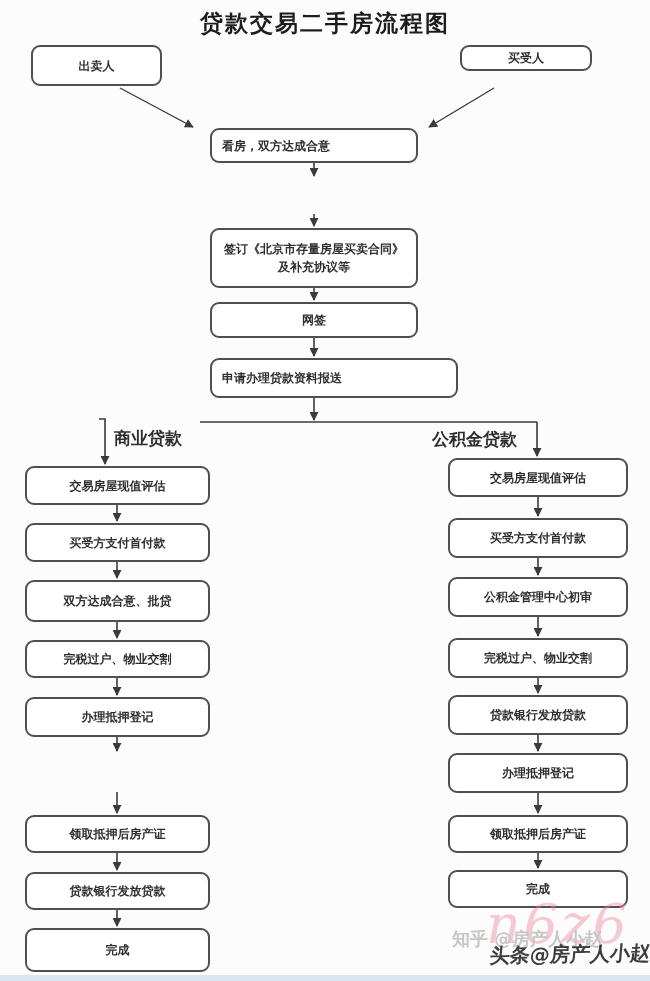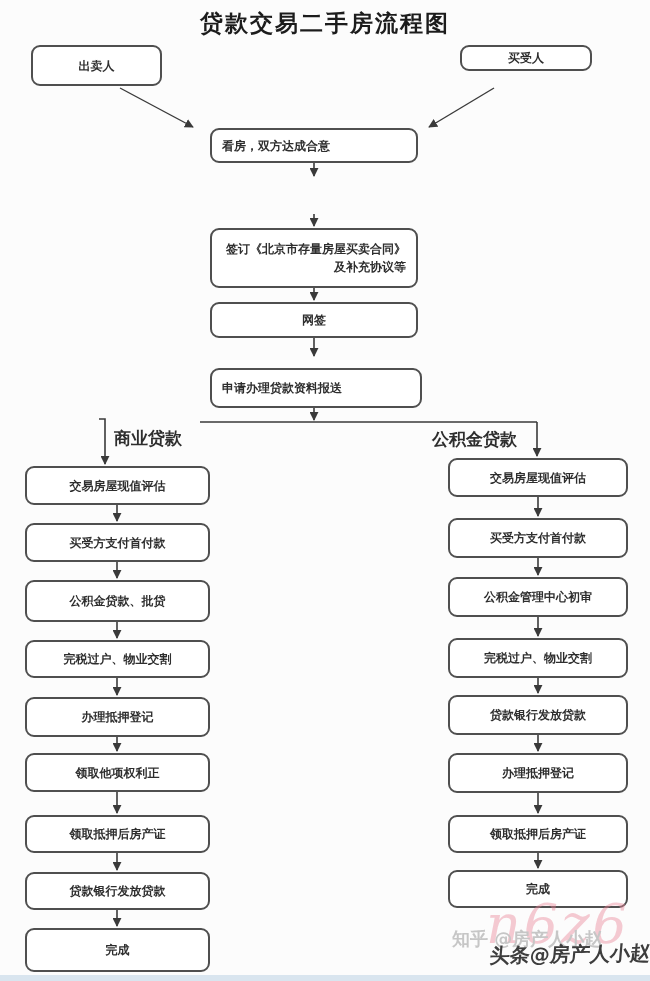--- a/index.html
+++ b/index.html
@@ -14,21 +14,21 @@
     text-align:center;font-size:23px;font-weight:bold;color:#1c1c1c;
     letter-spacing:2px;
   }
   .box{
     position:absolute;box-sizing:border-box;
     background:#ffffff;border:2px solid #4f4f4f;border-radius:9px;
     display:flex;align-items:center;justify-content:center;
     font-size:12px;font-weight:600;color:#2e2e2e;
     text-align:center;line-height:1.5;padding:0 10px;
   }
-  .box.align-left{justify-content:flex-start;text-align:right;}
+  .box.align-left{justify-content:flex-start;text-align:center;}
   .connectors{position:absolute;left:0;top:0;}
   .branch-label{
     position:absolute;font-size:17px;font-weight:600;color:#2e2e2e;white-space:nowrap;
   }
   .wm-pink{
     position:absolute;left:486px;top:893px;
     font-family:"DejaVu Serif","Liberation Serif",serif;
     font-style:italic;font-size:54px;letter-spacing:3px;
     color:rgba(233,130,150,0.42);white-space:nowrap;
   }
@@ -92,31 +92,30 @@
   </svg>
 
   <h1 class="title">贷款交易二手房流程图</h1>
 
   <div class="box" style="left:31px;top:45px;width:131px;height:41px">出卖人</div>
   <div class="box" style="left:460px;top:45px;width:132px;height:26px">买受人</div>
 
   <div class="box align-left" style="left:210px;top:128px;width:208px;height:35px">看房，双方达成合意</div>
   <div class="box align-left" style="left:210px;top:228px;width:208px;height:60px">签订《北京市存量房屋买卖合同》及补充协议等</div>
   <div class="box" style="left:210px;top:302px;width:208px;height:36px">网签</div>
-  <div class="box align-left" style="left:210px;top:368px;width:212px;height:40px">申请办理贷款资料报送</div>
+  <div class="box align-left" style="left:210px;top:358px;width:248px;height:40px">申请办理贷款资料报送</div>
 
   <div class="branch-label" style="left:114px;top:427px">商业贷款</div>
   <div class="branch-label" style="left:432px;top:428px">公积金贷款</div>
 
   <div class="box" style="left:25px;top:466px;width:185px;height:39px">交易房屋现值评估</div>
   <div class="box" style="left:25px;top:523px;width:185px;height:39px">买受方支付首付款</div>
-  <div class="box" style="left:25px;top:580px;width:185px;height:42px">公积金贷款、批贷</div>
+  <div class="box" style="left:25px;top:580px;width:185px;height:42px">双方达成合意、批贷</div>
   <div class="box" style="left:25px;top:640px;width:185px;height:38px">完税过户、物业交割</div>
   <div class="box" style="left:25px;top:697px;width:185px;height:40px">办理抵押登记</div>
-  <div class="box" style="left:25px;top:753px;width:185px;height:39px">领取他项权利正</div>
   <div class="box" style="left:25px;top:815px;width:185px;height:38px">领取抵押后房产证</div>
   <div class="box" style="left:25px;top:872px;width:185px;height:38px">贷款银行发放贷款</div>
   <div class="box" style="left:25px;top:928px;width:185px;height:44px">完成</div>
 
   <div class="box" style="left:448px;top:458px;width:180px;height:39px">交易房屋现值评估</div>
   <div class="box" style="left:448px;top:518px;width:180px;height:40px">买受方支付首付款</div>
   <div class="box" style="left:448px;top:577px;width:180px;height:40px">公积金管理中心初审</div>
   <div class="box" style="left:448px;top:638px;width:180px;height:40px">完税过户、物业交割</div>
   <div class="box" style="left:448px;top:695px;width:180px;height:40px">贷款银行发放贷款</div>
   <div class="box" style="left:448px;top:753px;width:180px;height:40px">办理抵押登记</div>

